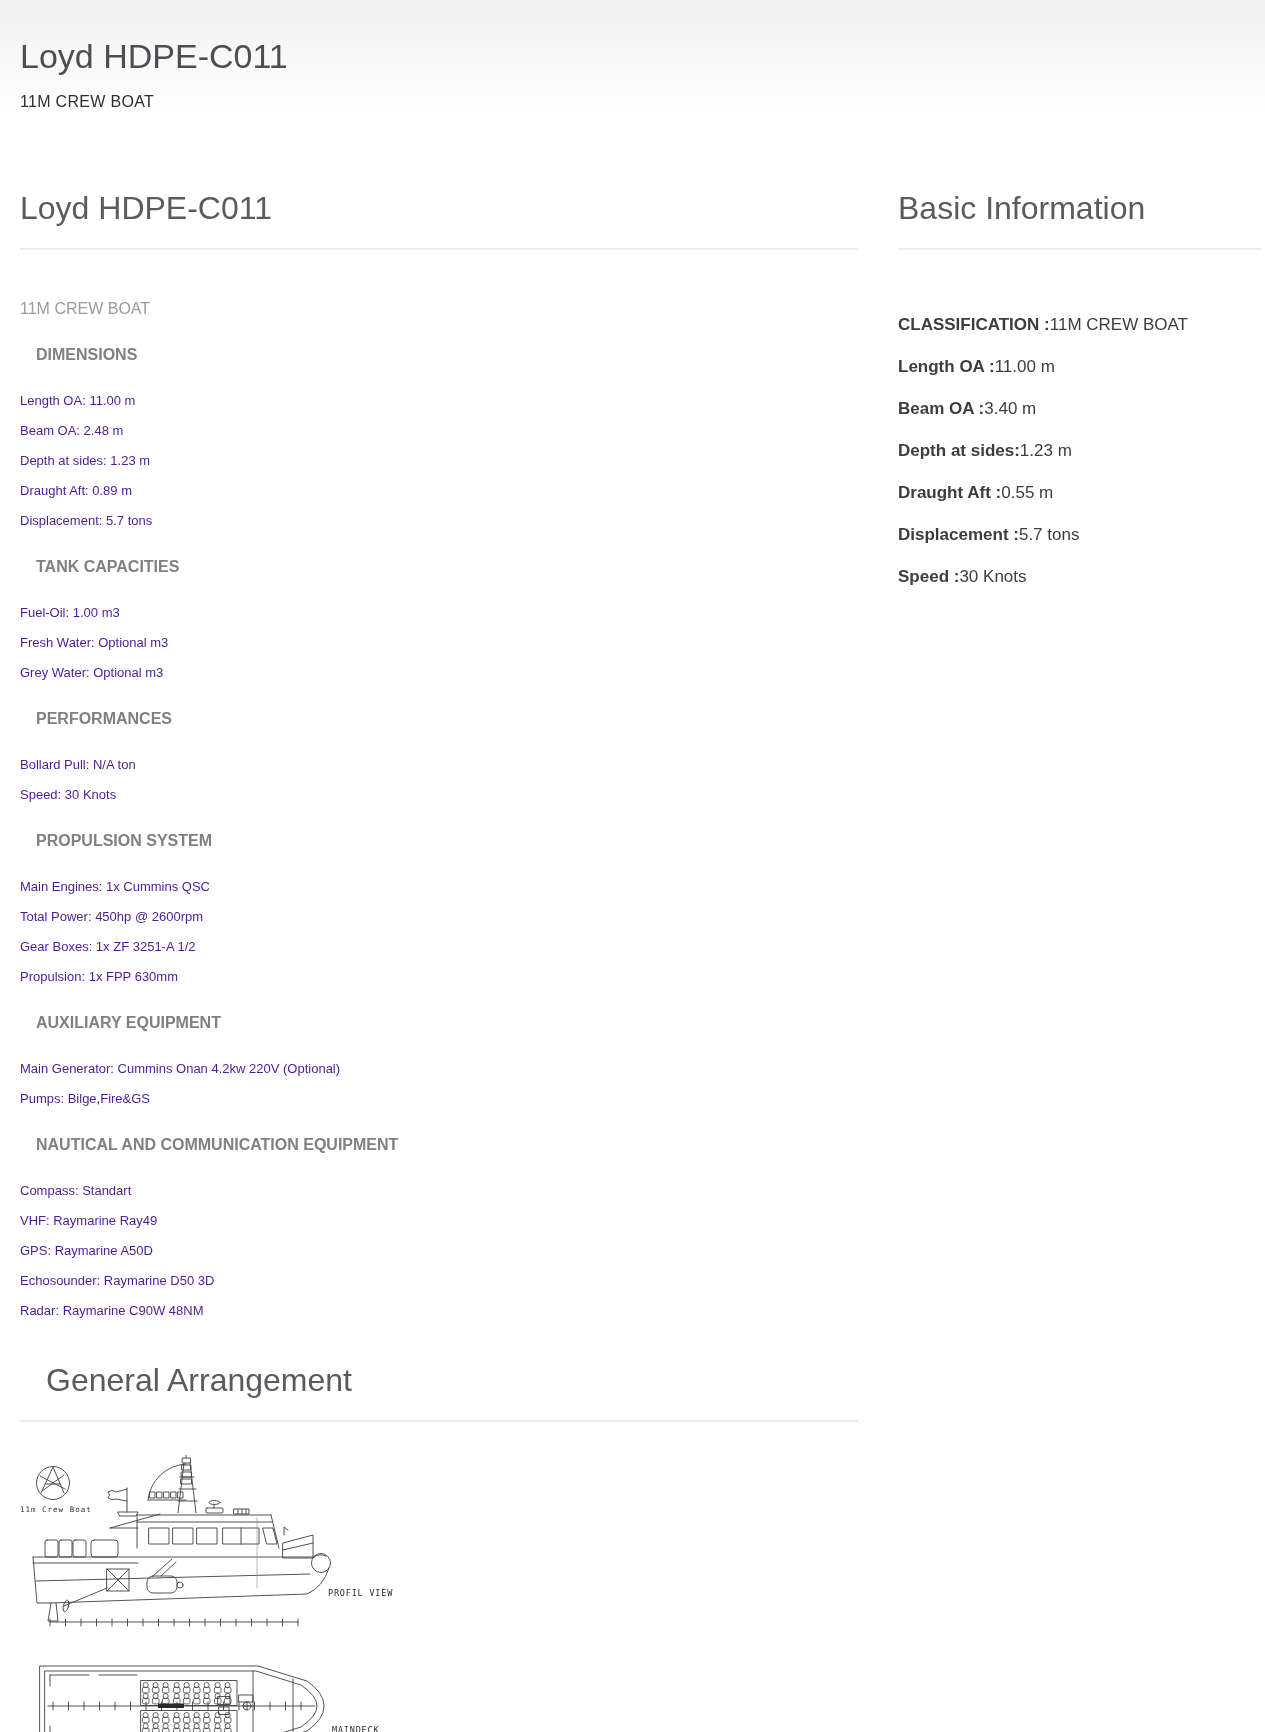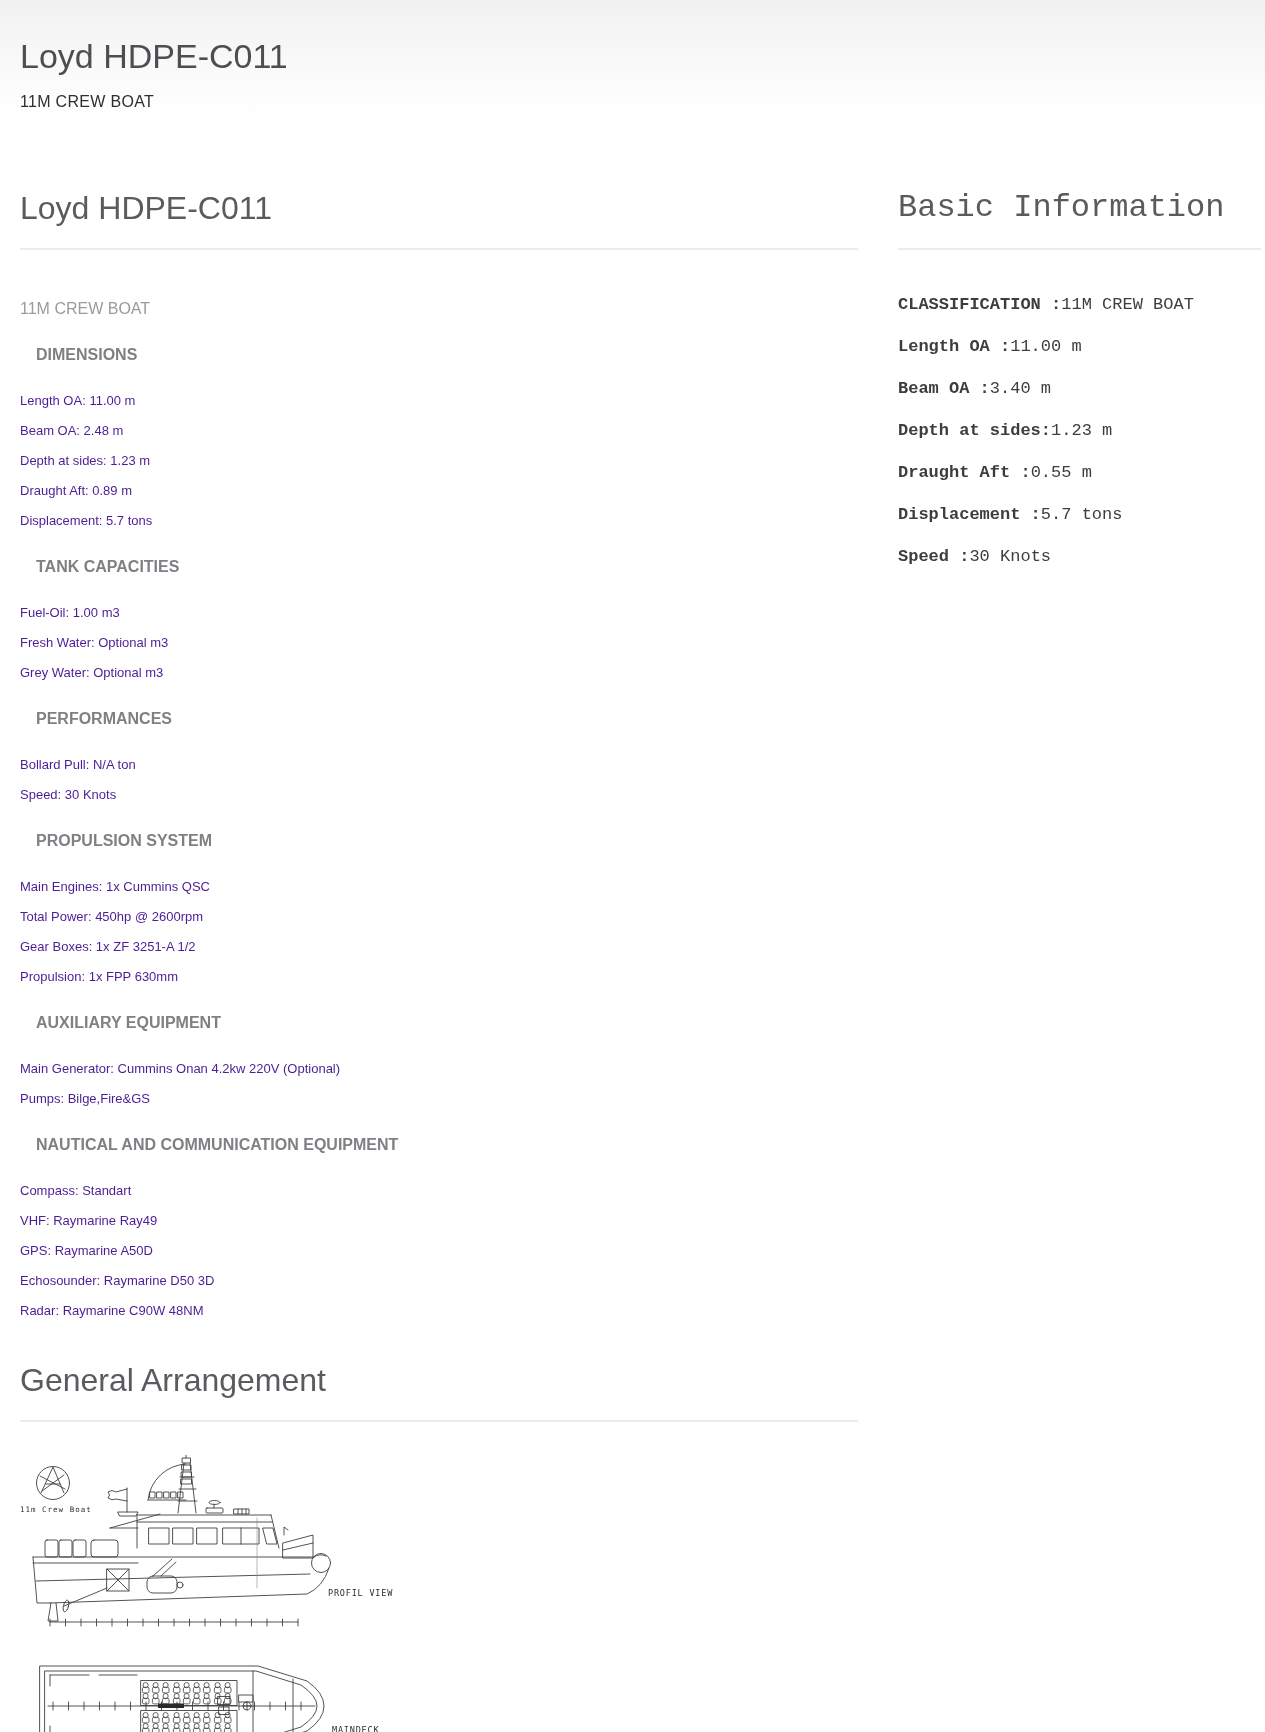--- a/index.html
+++ b/index.html
@@ -15,33 +15,33 @@
   }
   .site-title {
     margin:0; font-size:34px; line-height:40px; font-weight:300; color:#4c4e52;
   }
   .site-subtitle {
     margin-top:17px; font-size:16px; line-height:18px; color:#2f2f2f; letter-spacing:.3px;
   }
   
   .content { display:flex; align-items:flex-start; padding:0 4px 0 20px; }
   .col-left { width:838px; margin-right:40px; }
-  .col-right { flex:1;font-family:Liberation Mono, monospace; }
+  .col-right { flex:1; }
   h2.sec-title { margin:58px 0 0; font-size:32px; line-height:40px; font-weight:300; color:#595b5f; }
   hr.divider { border:none; border-top:2px solid #ececec; margin:20px 0 0; }
   .classification { margin:44px 0 0; font-size:16px; line-height:30px; color:#9b9b9e; }
   .spec { margin-top:15px; }
   .spec h3 { margin:16px; font-size:16px; line-height:30px; font-weight:700; color:#7f7f84; }
   .spec p { margin:0; font-size:13px; line-height:30px; color:#4c1d95; }
-  .info-list { margin-top:44px; }
+  .info-list { margin-top:64px; }
   .info-item { margin-bottom:20px; font-size:17px; line-height:22px; color:#3d3d40; }
   .info-item .lbl { font-weight:700; }
   
   .ga { padding:0 20px; }
-  .ga h2.sec-title { margin-top:34px; }
+  .ga h2.sec-title { margin-top:34px;margin-left:26px; }
   .ga hr.divider { width:838px; margin-left:0; }
   .drawings { margin-top:33px; }
   .drawings svg { display:block; }
   svg.maindeck { margin-top:25px; }
   .draw-text { font-family:"DejaVu Sans Mono", monospace; fill:#2e2e2e; }
 </style>
 </head>
 <body>
 
 <div class="page">

